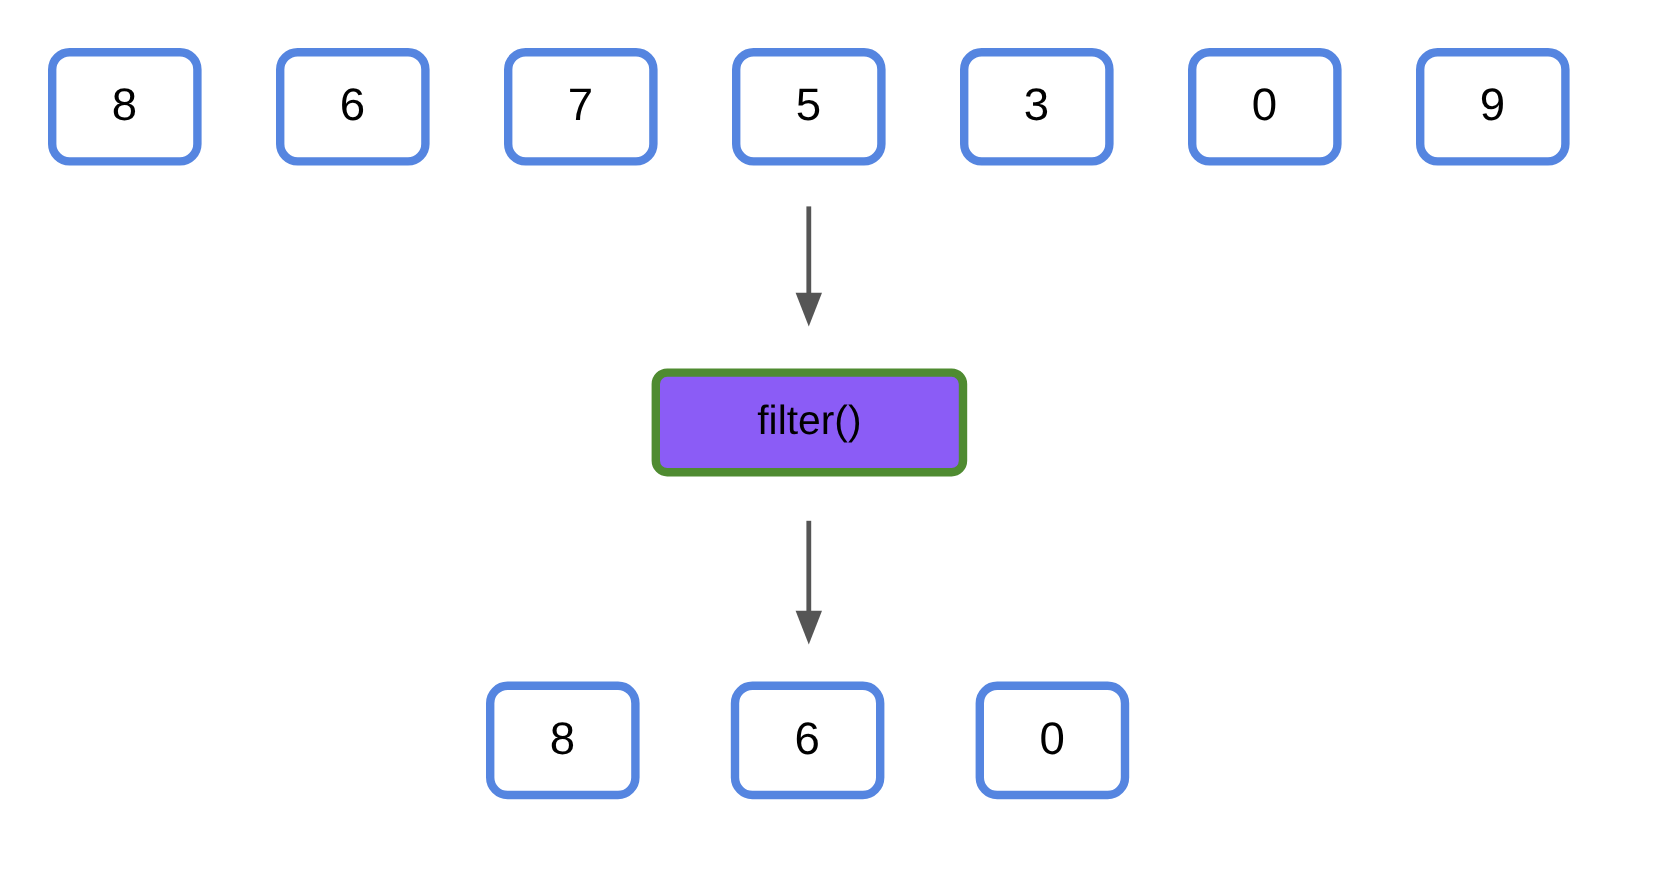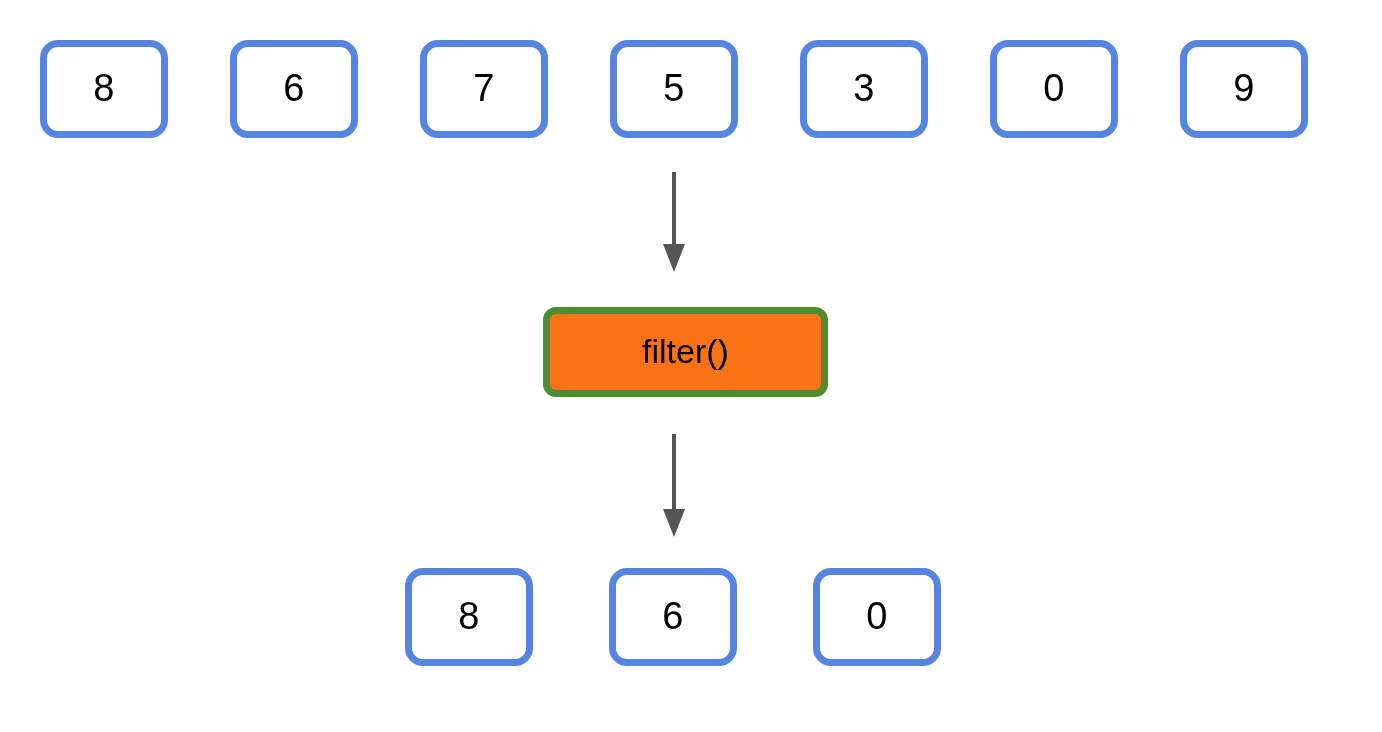--- a/index.html
+++ b/index.html
@@ -99,21 +99,21 @@
         <line x1="11" y1="0" x2="11" y2="76" stroke="#555555" stroke-width="4"></line>
         <polygon points="0,72 22,72 11,100" fill="#555555"></polygon>
       </svg>
     </div>
     <div class="arrow" style="left: 663px; top: 434px; width: 22px; height: 103px;">
       <svg width="22" height="103" viewBox="0 0 22 103">
         <line x1="11" y1="0" x2="11" y2="79" stroke="#555555" stroke-width="4"></line>
         <polygon points="0,75 22,75 11,103" fill="#555555"></polygon>
       </svg>
     </div>
-    <div class="op-node" style="left: 543px; top: 307px; width: 285px; height: 90px; border-width: 7px; border-color: rgb(79, 139, 49); border-radius: 13px; background: #f97316;">
+    <div class="op-node" style="left: 543px; top: 307px; width: 263px; height: 90px; border-width: 7px; border-color: rgb(79, 139, 49); border-radius: 13px; background: #8b5cf6;">
       <span class="op-text" style="font-size: 34px; color: rgb(0, 0, 0);">filter()</span>
     </div>
     <div class="value-box" style="left: 405px; top: 568px; width: 128px; height: 98px; border-width: 7px; border-color: rgb(85, 133, 224); border-radius: 18px; background: rgb(255, 255, 255);">
       <span class="value-text" style="font-size: 38px; color: rgb(0, 0, 0);">8</span>
     </div>
     <div class="value-box" style="left: 609px; top: 568px; width: 128px; height: 98px; border-width: 7px; border-color: rgb(85, 133, 224); border-radius: 18px; background: rgb(255, 255, 255);">
       <span class="value-text" style="font-size: 38px; color: rgb(0, 0, 0);">6</span>
     </div>
     <div class="value-box" style="left: 813px; top: 568px; width: 128px; height: 98px; border-width: 7px; border-color: rgb(85, 133, 224); border-radius: 18px; background: rgb(255, 255, 255);">
       <span class="value-text" style="font-size: 38px; color: rgb(0, 0, 0);">0</span>

